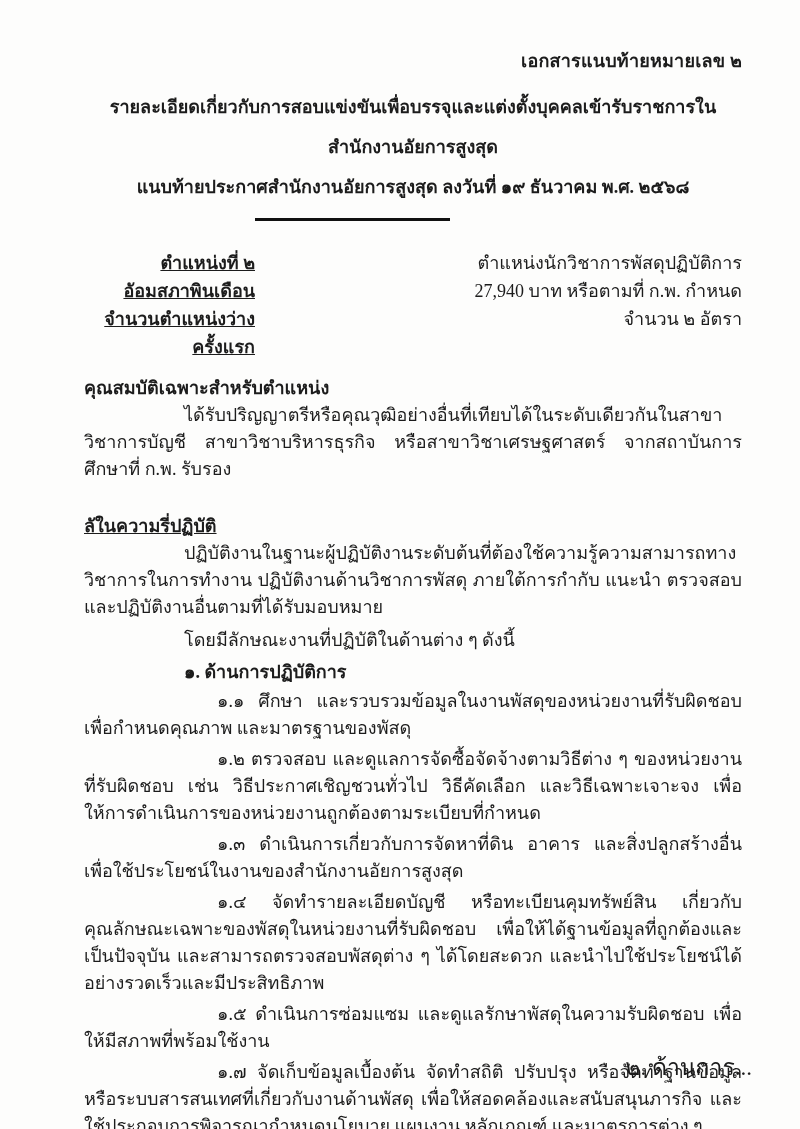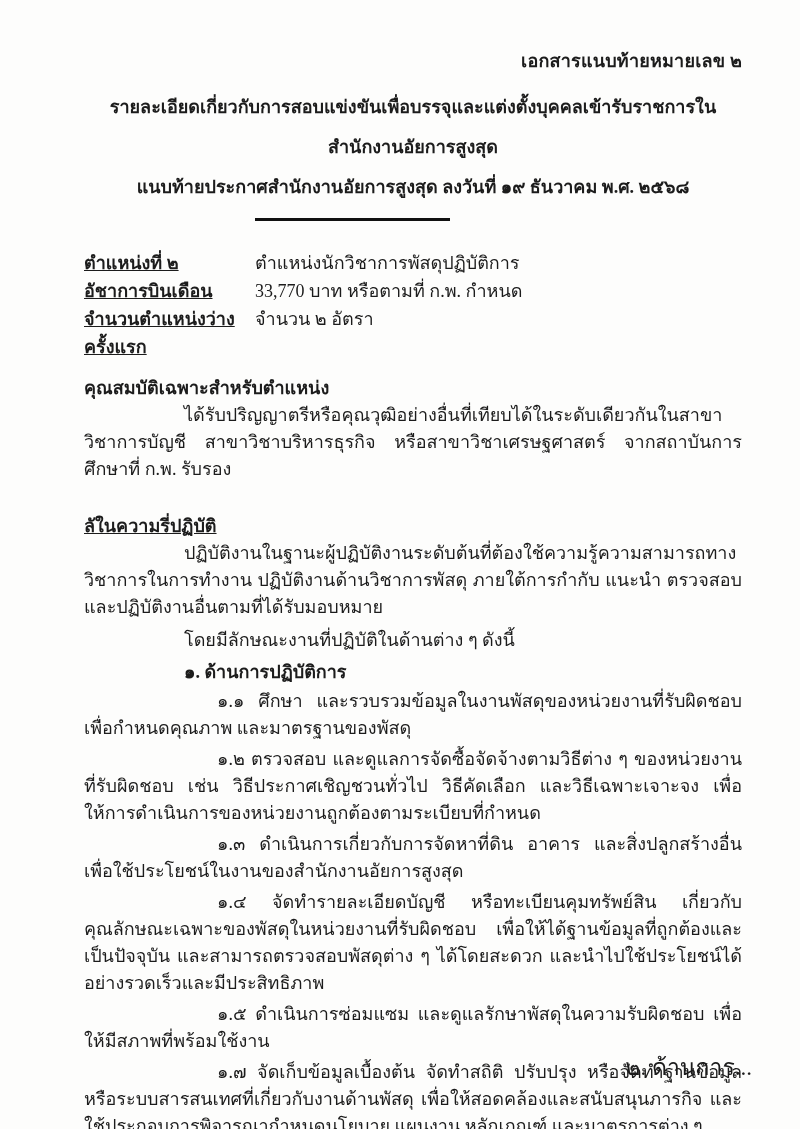--- a/index.html
+++ b/index.html
@@ -39,20 +39,21 @@
     height: 0;
     border-top: 3px solid #111;
     margin: 11px 0 0 171px;
   }
   .info-table {
     margin-top: 28px;
   }
   .info-row {
     display: flex;
     line-height: 28px;
+    text-align: right;
   }
   .info-label {
     width: 171px;
     font-weight: bold;
     text-decoration: underline;
     flex: 0 0 auto;
   }
   .info-value {
     flex: 1 1 auto;
   }
@@ -106,22 +107,22 @@
   </div>
 
   <div class="divider"></div>
 
   <div class="info-table">
     <div class="info-row">
       <span class="info-label">ตำแหน่งที่ ๒</span>
       <span class="info-value">ตำแหน่งนักวิชาการพัสดุปฏิบัติการ</span>
     </div>
     <div class="info-row">
-      <span class="info-label">อัชาการบินเดือน</span>
-      <span class="info-value">33,770 บาท หรือตามที่ ก.พ. กำหนด</span>
+      <span class="info-label">อัอมสภาพินเดือน</span>
+      <span class="info-value">27,940 บาท หรือตามที่ ก.พ. กำหนด</span>
     </div>
     <div class="info-row">
       <span class="info-label">จำนวนตำแหน่งว่างครั้งแรก</span>
       <span class="info-value">จำนวน ๒ อัตรา</span>
     </div>
   </div>
 
   <div class="qual-block">
     <div class="section-heading">คุณสมบัติเฉพาะสำหรับตำแหน่ง</div>
     <p class="para">ได้รับปริญญาตรีหรือคุณวุฒิอย่างอื่นที่เทียบได้ในระดับเดียวกันในสาขาวิชาการบัญชี สาขาวิชาบริหารธุรกิจ หรือสาขาวิชาเศรษฐศาสตร์ จากสถาบันการศึกษาที่ ก.พ. รับรอง</p>

